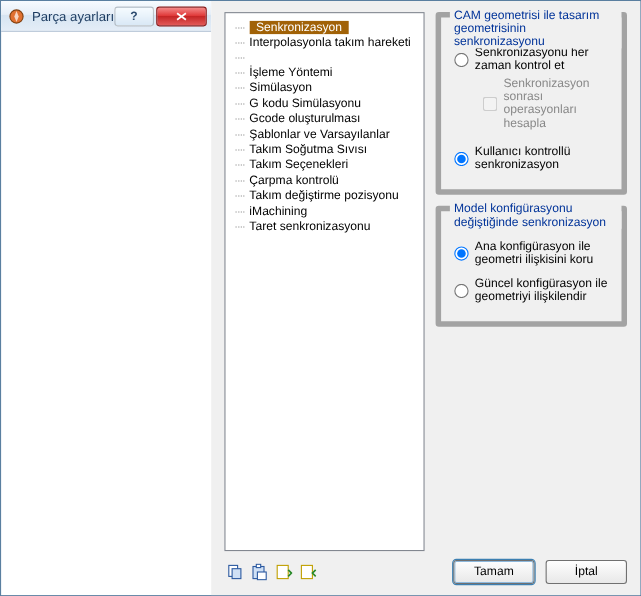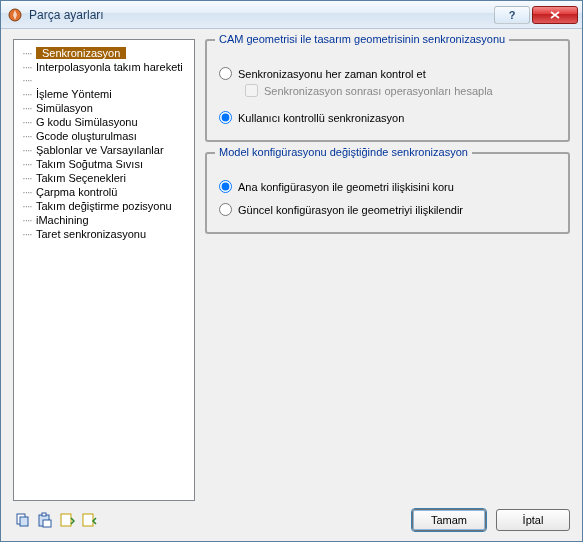--- a/index.html
+++ b/index.html
@@ -10,21 +10,21 @@
     background: #eaeef2;
     color: #000;
   }
   .window {
     width: 583px;
     height: 542px;
     background: #fff;
     border: 1px solid #5a7fa0;
     position: relative;
     display: flex;
-    flex-direction: column;
+    flex-direction: row;
   }
   .titlebar {
     height: 28px;
     background: linear-gradient(to bottom, #f7fbff 0%, #e6eef7 45%, #d6e4f2 46%, #e4edf7 100%);
     border-bottom: 1px solid #b8c7d8;
     display: flex;
     align-items: center;
     padding: 0 4px 0 6px;
   }
   .titlebar .app-icon {
@@ -95,21 +95,21 @@
     color: #fff;
     padding: 0 6px;
   }
   .right {
     flex: 1;
     display: flex;
     flex-direction: column;
     gap: 10px;
   }
   .group {
-    border: 2px solid #a3a3a3;
+    border: 5px solid #a3a3a3;
     border-radius: 3px;
     padding: 22px 12px 12px 12px;
     position: relative;
     background: #f0f0f0;
   }
   .group-title {
     position: absolute;
     top: -8px;
     left: 8px;
     background: #f0f0f0;

